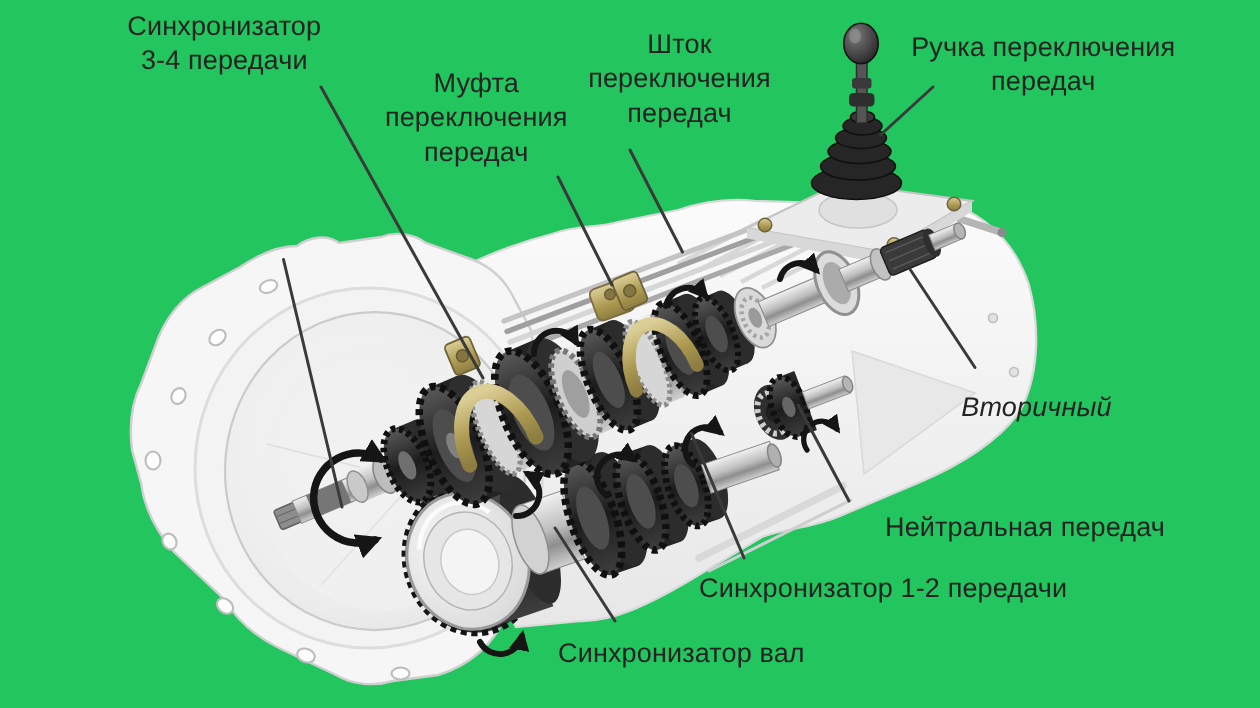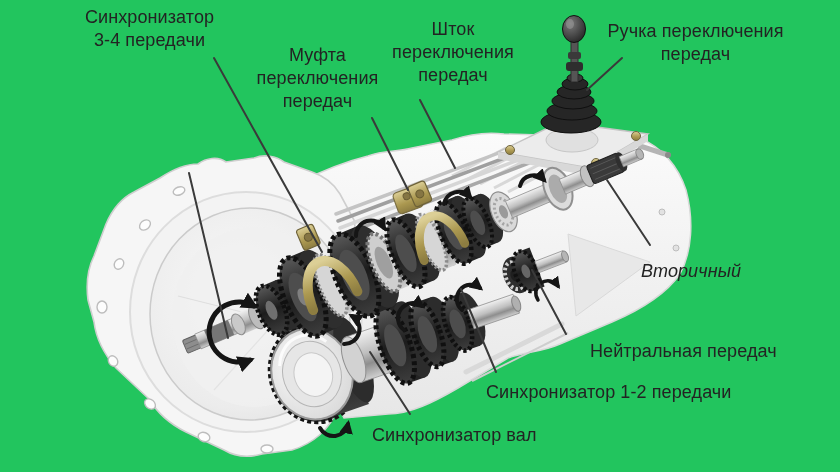--- a/index.html
+++ b/index.html
@@ -324,19 +324,19 @@
   <span>передач</span>
 </div>
 <div class="label" style="left:55px;top:100px;width:160px;">
 </div>
 <div class="label" style="left:612px;top:260px;width:158px;font-style:italic;">
   <span>Вторичный</span>
 </div>
 <div class="label left" style="left:562px;top:340px;margin-left:28px;">
   <span>Нейтральная передач</span>
 </div>
-<div class="label left" style="left:486px;top:381px;">
+<div class="label left" style="left:466px;top:381px;">
   <span>Синхронизатор 1-2 передачи</span>
 </div>
 <div class="label left" style="left:372px;top:424px;">
   <span>Синхронизатор вал</span>
 </div>
 </div>
 
 </body></html>

